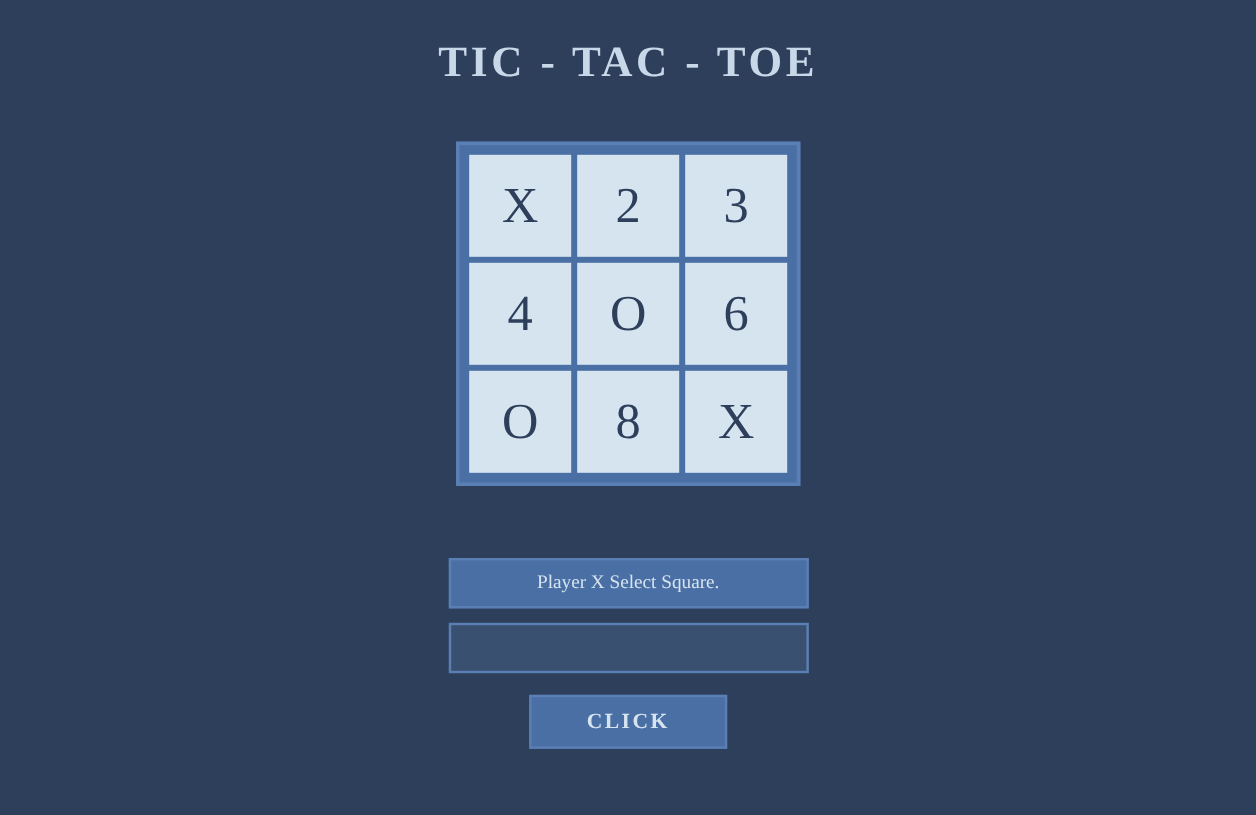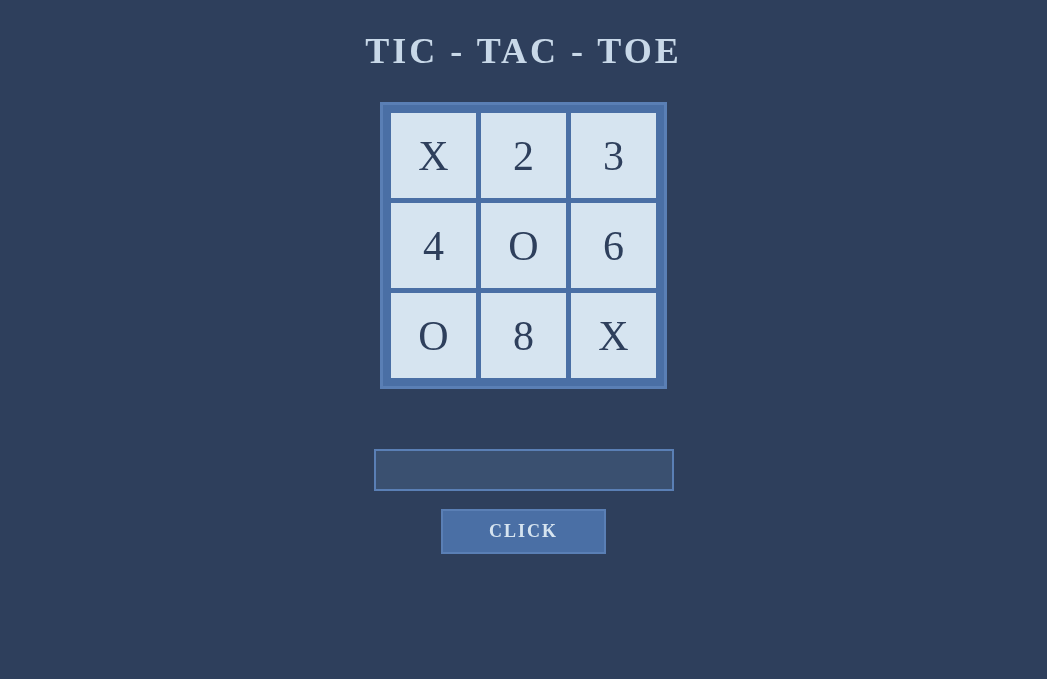--- a/index.html
+++ b/index.html
@@ -19,21 +19,21 @@
       padding-top: 30px;
       font-family: Georgia, 'Times New Roman', serif;
       overflow: hidden;
     }
 
     .page-title {
       color: #c8d8e8;
       font-size: 36px;
       font-weight: bold;
       letter-spacing: 3px;
-      margin-bottom: 30px;
+      margin-bottom: 46px;
       text-align: center;
     }
 
     .board-container {
       background-color: #4a6fa5;
       border: 3px solid #5a7fb5;
       padding: 8px;
       display: grid;
       grid-template-columns: repeat(3, 85px);
       grid-template-rows: repeat(3, 85px);
@@ -109,17 +109,18 @@
     <div class="cell">3</div>
     <div class="cell">4</div>
     <div class="cell">O</div>
     <div class="cell">6</div>
     <div class="cell">O</div>
     <div class="cell">8</div>
     <div class="cell">X</div>
   </div>
 
 <div class="controls-area">
+  <div class="status-bar">Player X Select Square.</div>
 
   <input class="input-field" type="text" placeholder="" style="">
 
   <button class="click-button">CLICK</button>
 </div>
 
 </body></html>

